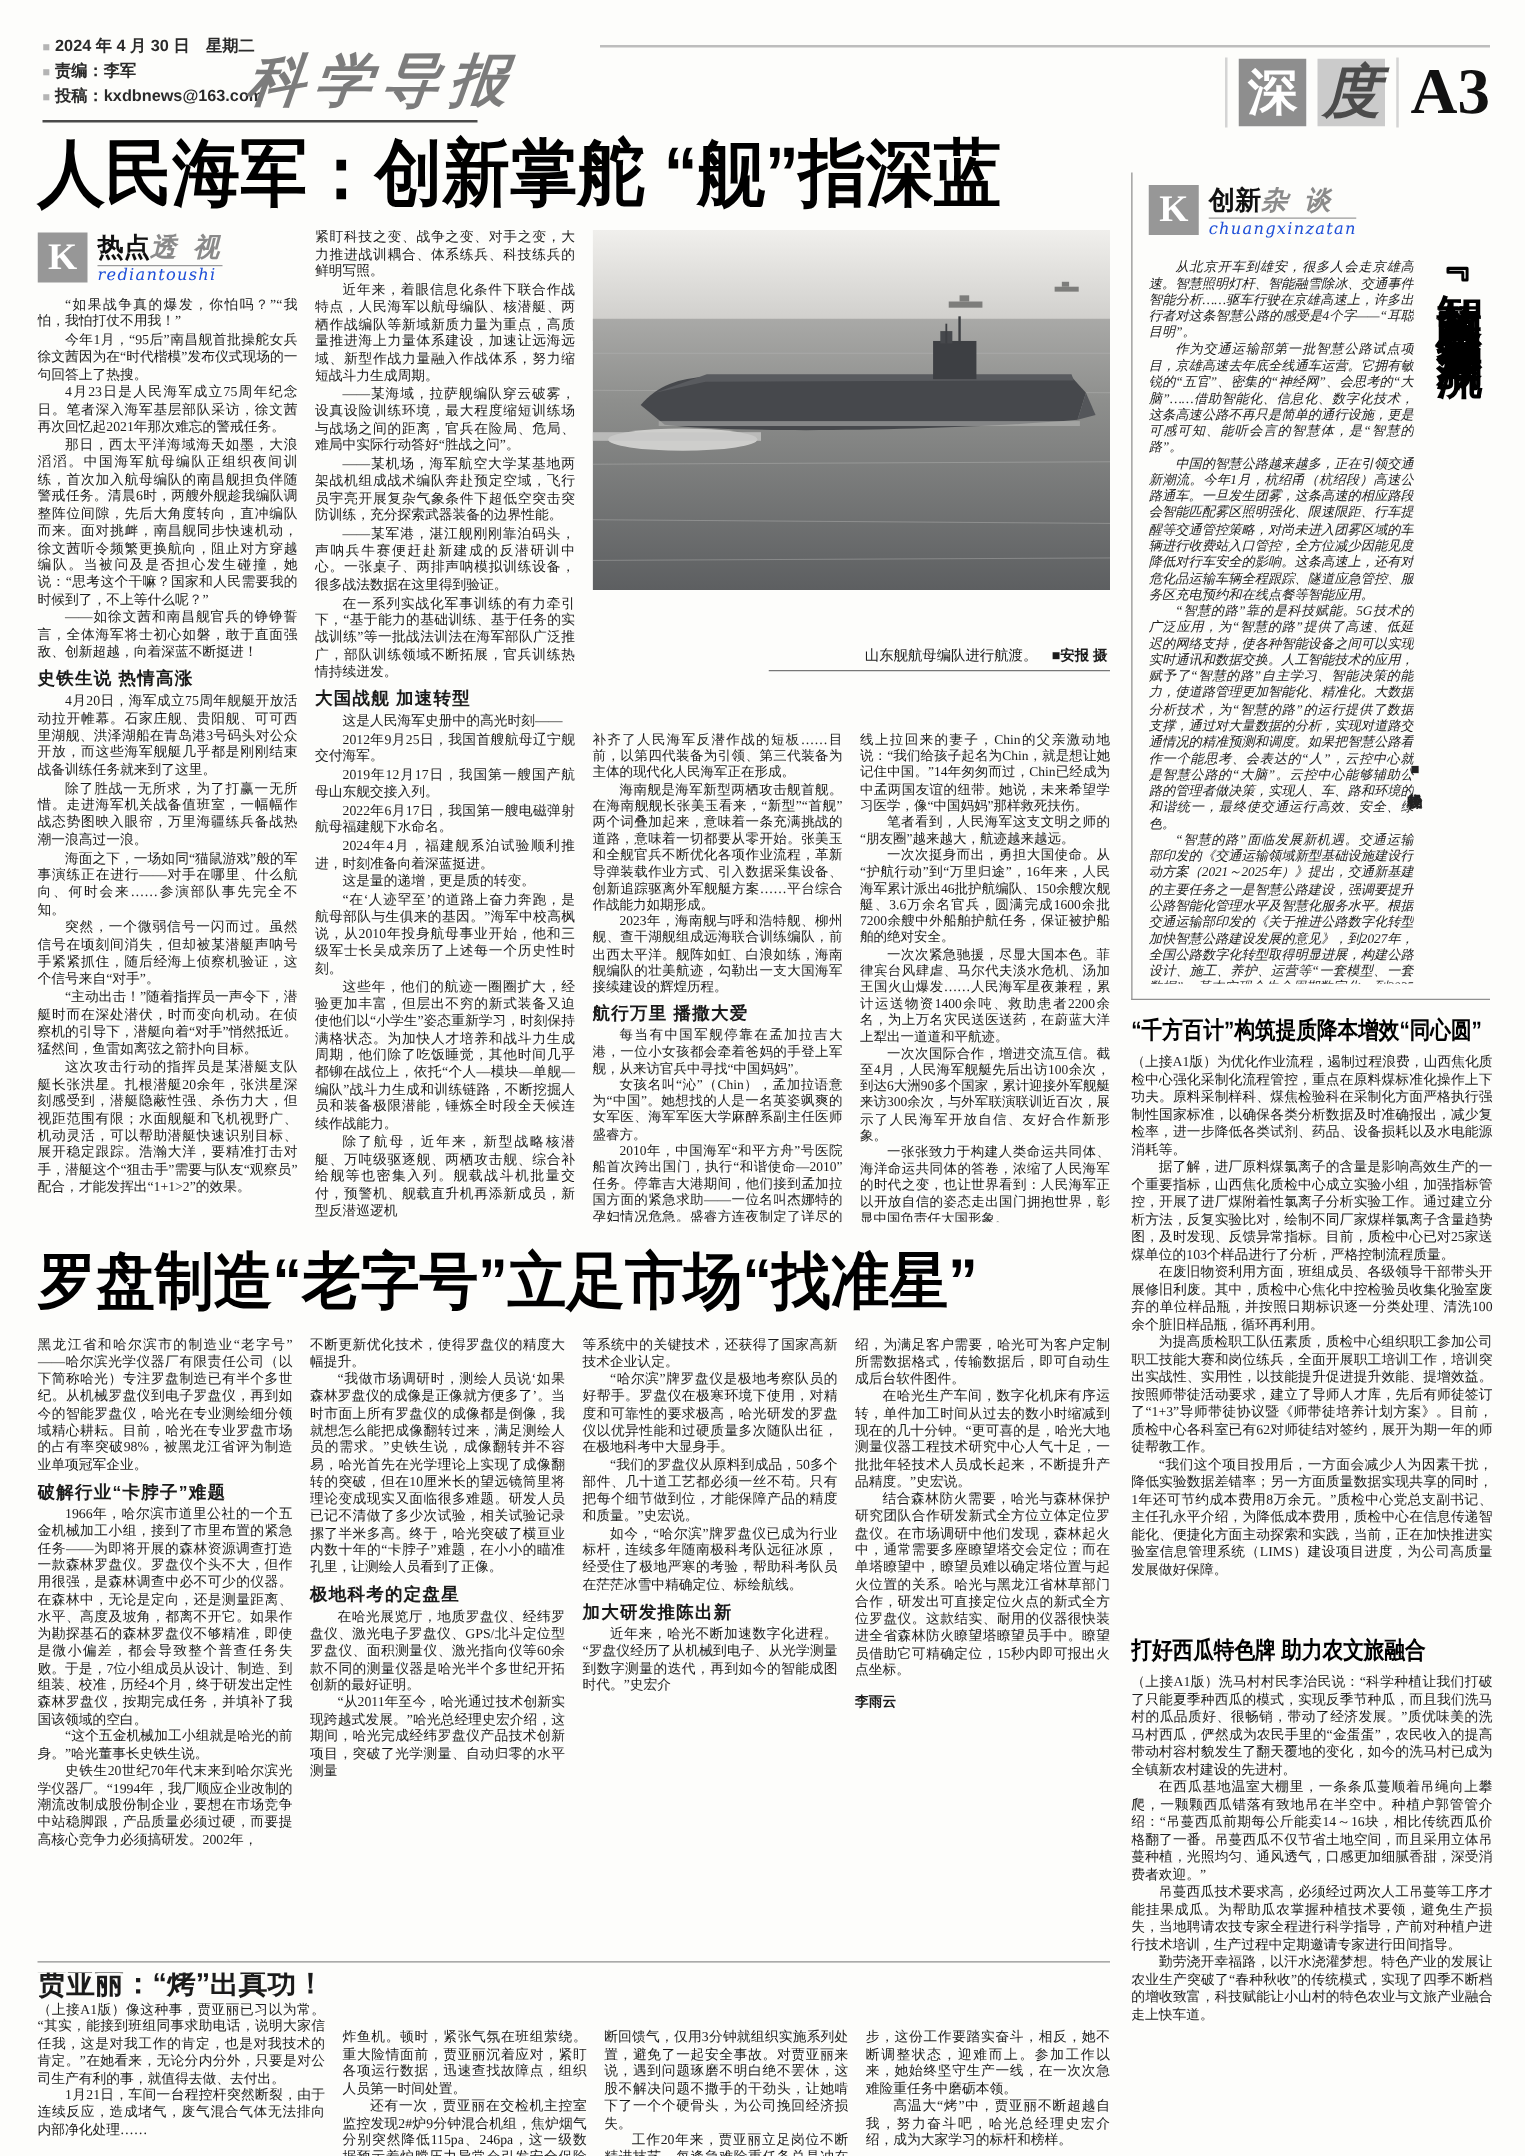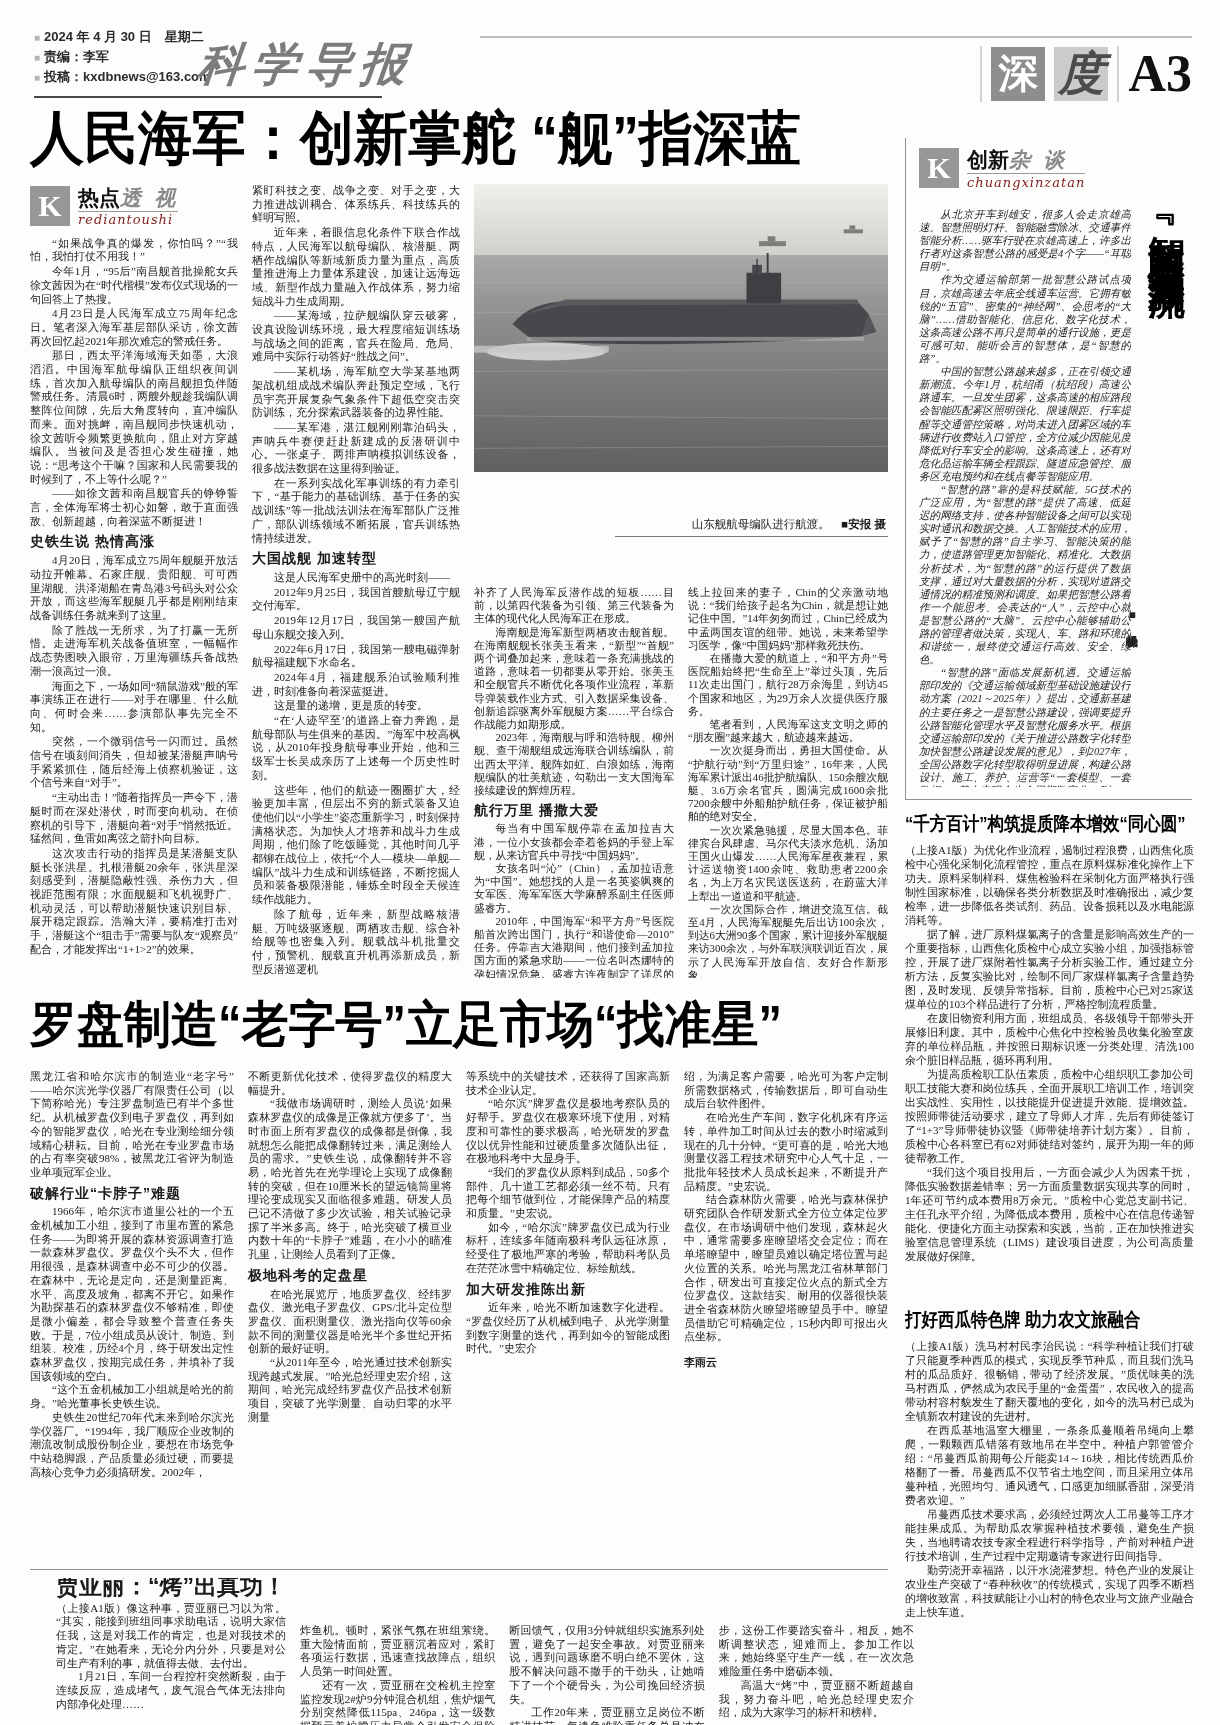--- a/index.html
+++ b/index.html
@@ -44,21 +44,21 @@
   .under-cols{flex:1;display:flex;gap:14px;margin-top:8px;overflow:hidden;}
   .ucol{flex:1;font-size:10.8px;line-height:13.2px;}
   
   .kicker{display:flex;align-items:flex-start;gap:8px;margin:2px 0 10px 0;}
   .klogo{width:40px;height:40px;background:#979797;color:#fff;flex:none;display:flex;align-items:center;
          justify-content:center;font-family:"Liberation Serif",serif;font-weight:700;font-size:30px;}
   .ktext{padding-top:1px;}
   .ktitle{font-size:21px;line-height:22px;white-space:nowrap;}
   .ktitle .kb{font-family:"Liberation Sans",sans-serif;font-weight:900;color:#111;}
   .ktitle .ks{font-family:"DejaVu Serif",serif;font-style:italic;font-weight:700;color:#8a8a8a;letter-spacing:3px;}
-  .kpinyin{font-family:"DejaVu Serif",serif;font-style:italic;font-size:13px;color:#7f1d1d;
+  .kpinyin{font-family:"DejaVu Serif",serif;font-style:italic;font-size:13px;color:#1d4ed8;
            border-top:1.5px solid #9a9a9a;margin-top:2px;padding-top:1px;letter-spacing:1px;}
   
   .zatan{position:absolute;left:905px;top:138px;width:287px;height:662px;border-left:1px solid #8f8f8f;
          border-bottom:1px solid #8f8f8f;box-sizing:border-box;padding:8px 6px 10px 13px;overflow:hidden;}
   .zatan-body{position:absolute;left:13px;top:70px;width:212px;bottom:12px;overflow:hidden;
               font-style:italic;font-size:10.6px;line-height:13.1px;}
   .zatan-body p{margin:0;text-align:justify;}
   .ztitle{position:absolute;right:4px;top:64px;bottom:10px;writing-mode:vertical-rl;
           font-family:"Liberation Serif",serif;font-weight:900;font-size:37px;color:#000;
           letter-spacing:4px;line-height:44px;}
@@ -70,21 +70,21 @@
   .rart-body{font-size:11px;line-height:14px;}
   .rart-body p{margin:0;text-align:justify;}
   
   .luopan{position:absolute;left:30px;top:984px;width:858px;height:580px;overflow:hidden;}
   .luopan-h{font-family:"Liberation Sans",sans-serif;font-weight:900;font-size:47px;color:#000;
             white-space:nowrap;transform:scaleY(1.05);transform-origin:top left;margin:8px 0 0 0;}
   .luopan-cols{position:absolute;top:86px;left:0;right:0;bottom:0;display:flex;gap:14px;overflow:hidden;}
   .lcol{flex:1;font-size:11px;line-height:13.7px;}
   .divider{position:absolute;left:30px;top:1569px;width:858px;height:1px;background:#8f8f8f;}
   
-  .jia{position:absolute;left:30px;top:1578px;width:858px;height:147px;overflow:hidden;display:flex;gap:14px;margin-left:26px;}
+  .jia{position:absolute;left:30px;top:1578px;width:858px;height:147px;overflow:hidden;display:flex;gap:14px;}
   .jcol{flex:1;font-size:11px;line-height:13.7px;}
   .jia-h{font-family:"Liberation Sans",sans-serif;font-weight:900;font-size:23px;margin:2px 0 8px 0;
          white-space:nowrap;}
   .jpad{padding-top:46px;}
 </style>
 </head>
 <body>
 
 <div class="page">
 
@@ -201,21 +201,20 @@
               <p class="b-p">海南舰是海军新型两栖攻击舰首舰。在海南舰舰长张美玉看来，“新型”“首舰”两个词叠加起来，意味着一条充满挑战的道路，意味着一切都要从零开始。张美玉和全舰官兵不断优化各项作业流程，革新导弹装载作业方式、引入数据采集设备、创新追踪驱离外军舰艇方案……平台综合作战能力如期形成。</p>
               <p class="b-p">2023年，海南舰与呼和浩特舰、柳州舰、查干湖舰组成远海联合训练编队，前出西太平洋。舰阵如虹、白浪如练，海南舰编队的壮美航迹，勾勒出一支大国海军接续建设的辉煌历程。</p>
               <p class="b-h">航行万里 播撒大爱</p>
               <p class="b-p">每当有中国军舰停靠在孟加拉吉大港，一位小女孩都会牵着爸妈的手登上军舰，从来访官兵中寻找“中国妈妈”。</p>
               <p class="b-p">女孩名叫“沁”（Chin），孟加拉语意为“中国”。她想找的人是一名英姿飒爽的女军医、海军军医大学麻醉系副主任医师盛睿方。</p>
               <p class="b-p">2010年，中国海军“和平方舟”号医院船首次跨出国门，执行“和谐使命—2010”任务。停靠吉大港期间，他们接到孟加拉国方面的紧急求助——一位名叫杰娜特的孕妇情况危急。盛睿方连夜制定了详尽的麻醉方案和应急抢救预案，与其他5名医护人员赶往当地医院，顶着巨大风险为杰娜特成功实施剖腹产手术。</p>
               <p class="b-p">望着只有3斤多重的女儿和刚从死亡</p>
             </div>
           <div class="ucol col">
               <p class="b-c">线上拉回来的妻子，Chin的父亲激动地说：“我们给孩子起名为Chin，就是想让她记住中国。”14年匆匆而过，Chin已经成为中孟两国友谊的纽带。她说，未来希望学习医学，像“中国妈妈”那样救死扶伤。</p>
-              <p class="b-p">在播撒大爱的航道上，“和平方舟”号医院船始终把“生命至上”举过头顶，先后11次走出国门，航行28万余海里，到访45个国家和地区，为29万余人次提供医疗服务。</p>
               <p class="b-p">笔者看到，人民海军这支文明之师的“朋友圈”越来越大，航迹越来越远。</p>
               <p class="b-p">一次次挺身而出，勇担大国使命。从“护航行动”到“万里归途”，16年来，人民海军累计派出46批护航编队、150余艘次舰艇、3.6万余名官兵，圆满完成1600余批7200余艘中外船舶护航任务，保证被护船舶的绝对安全。</p>
               <p class="b-p">一次次紧急驰援，尽显大国本色。菲律宾台风肆虐、马尔代夫淡水危机、汤加王国火山爆发……人民海军星夜兼程，累计运送物资1400余吨、救助患者2200余名，为上万名灾民送医送药，在蔚蓝大洋上犁出一道道和平航迹。</p>
               <p class="b-p">一次次国际合作，增进交流互信。截至4月，人民海军舰艇先后出访100余次，到达6大洲90多个国家，累计迎接外军舰艇来访300余次，与外军联演联训近百次，展示了人民海军开放自信、友好合作新形象。</p>
               <p class="b-p">一张张致力于构建人类命运共同体、海洋命运共同体的答卷，浓缩了人民海军的时代之变，也让世界看到：人民海军正以开放自信的姿态走出国门拥抱世界，彰显中国负责任大国形象。</p>
             </div>
         </div>
       </div>
     </div>
   </div>

